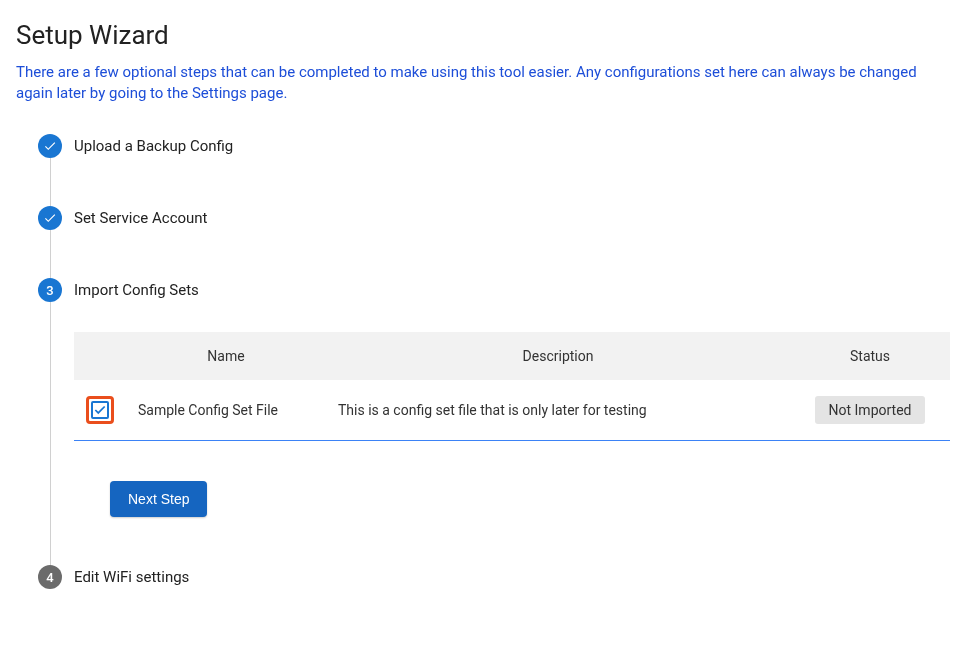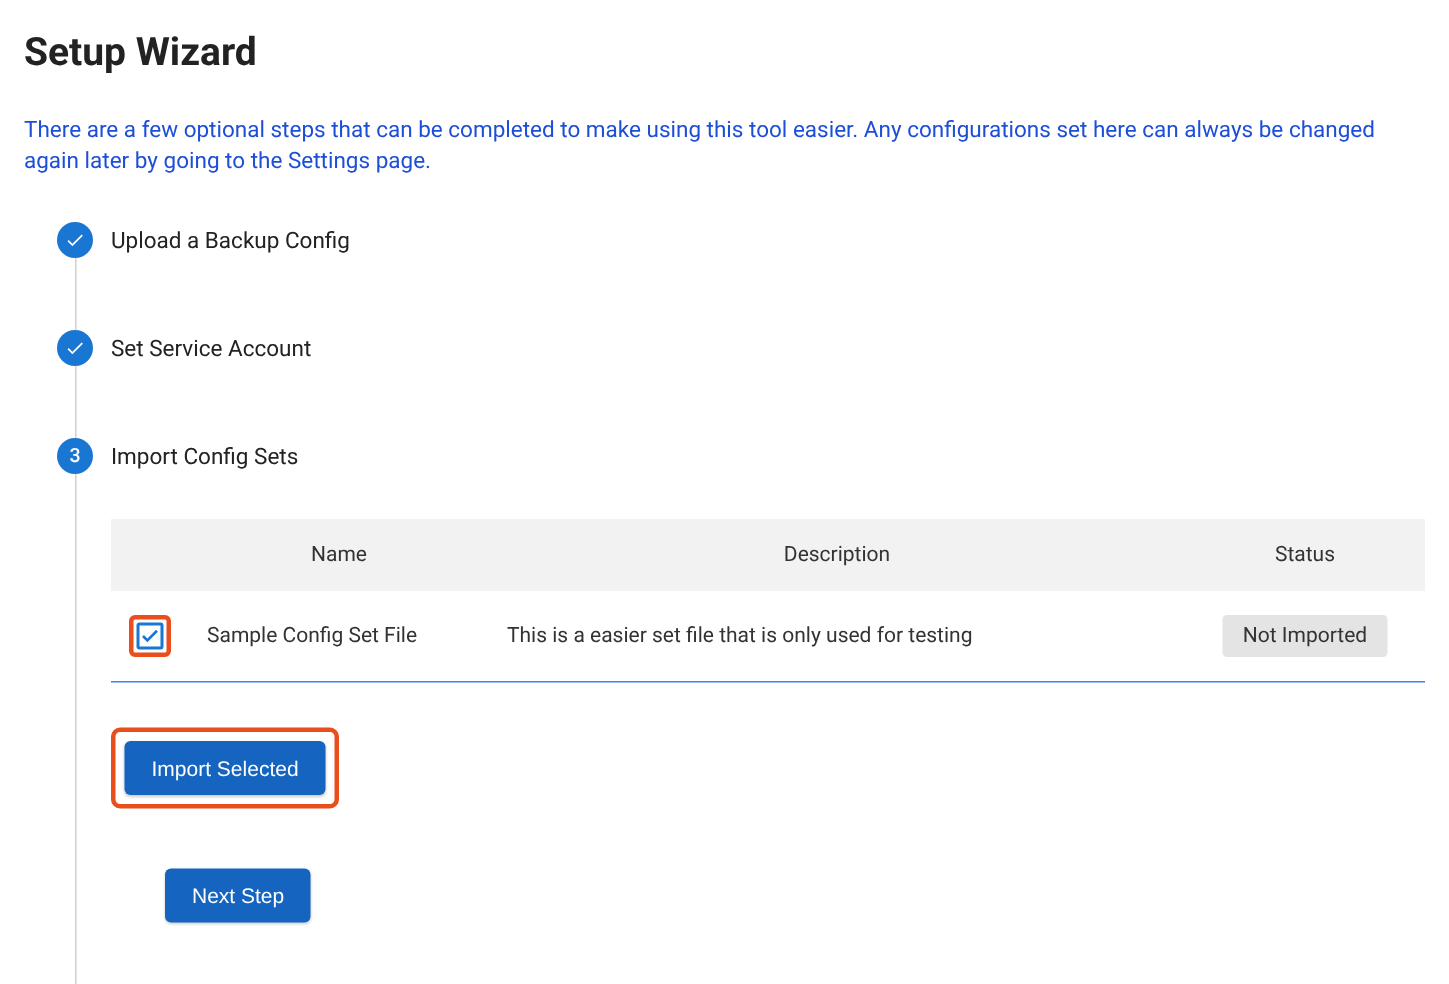--- a/index.html
+++ b/index.html
@@ -9,23 +9,23 @@
     }
     body {
       font-family: -apple-system, BlinkMacSystemFont, "Segoe UI", Roboto, Helvetica, Arial, sans-serif;
       background: #fff;
       color: #222;
       padding: 20px 16px;
       width: 966px;
     }
     .page-title {
       font-size: 26px;
-      font-weight: 700;
+      font-weight: 400;
       color: #222;
-      margin-bottom: 26px;
+      margin-bottom: 12px;
     }
     .page-description {
       font-size: 15px;
       color: #1d4ed8;
       line-height: 1.4;
       margin-bottom: 30px;
     }
     .stepper {
       position: relative;
       padding-left: 22px;
@@ -226,33 +226,28 @@
             <td>
               <span class="checkbox-wrap">
                 <span class="checkbox-inner">
                   <svg viewBox="0 0 24 24">
                       <polyline points="4 12 9 17 20 6"></polyline>
                     </svg>
                 </span>
               </span>
             </td>
             <td>Sample Config Set File</td>
-            <td>This is a easier set file that is only used for testing</td>
+            <td>This is a config set file that is only later for testing</td>
             <td class="col-status">
               <span class="status-badge">Not Imported</span>
             </td>
           </tr>
         </tbody>
       </table>
 
-      <div class="button-row">
-        <span class="highlight-wrap">
-          <button class="btn">Import Selected</button>
-        </span>
-      </div>
 
       <div class="next-step-row">
         <button class="btn">Next Step</button>
       </div>
     </div>
   </div>
 
   <div class="step">
 
     <div class="step-marker pending">4</div>

